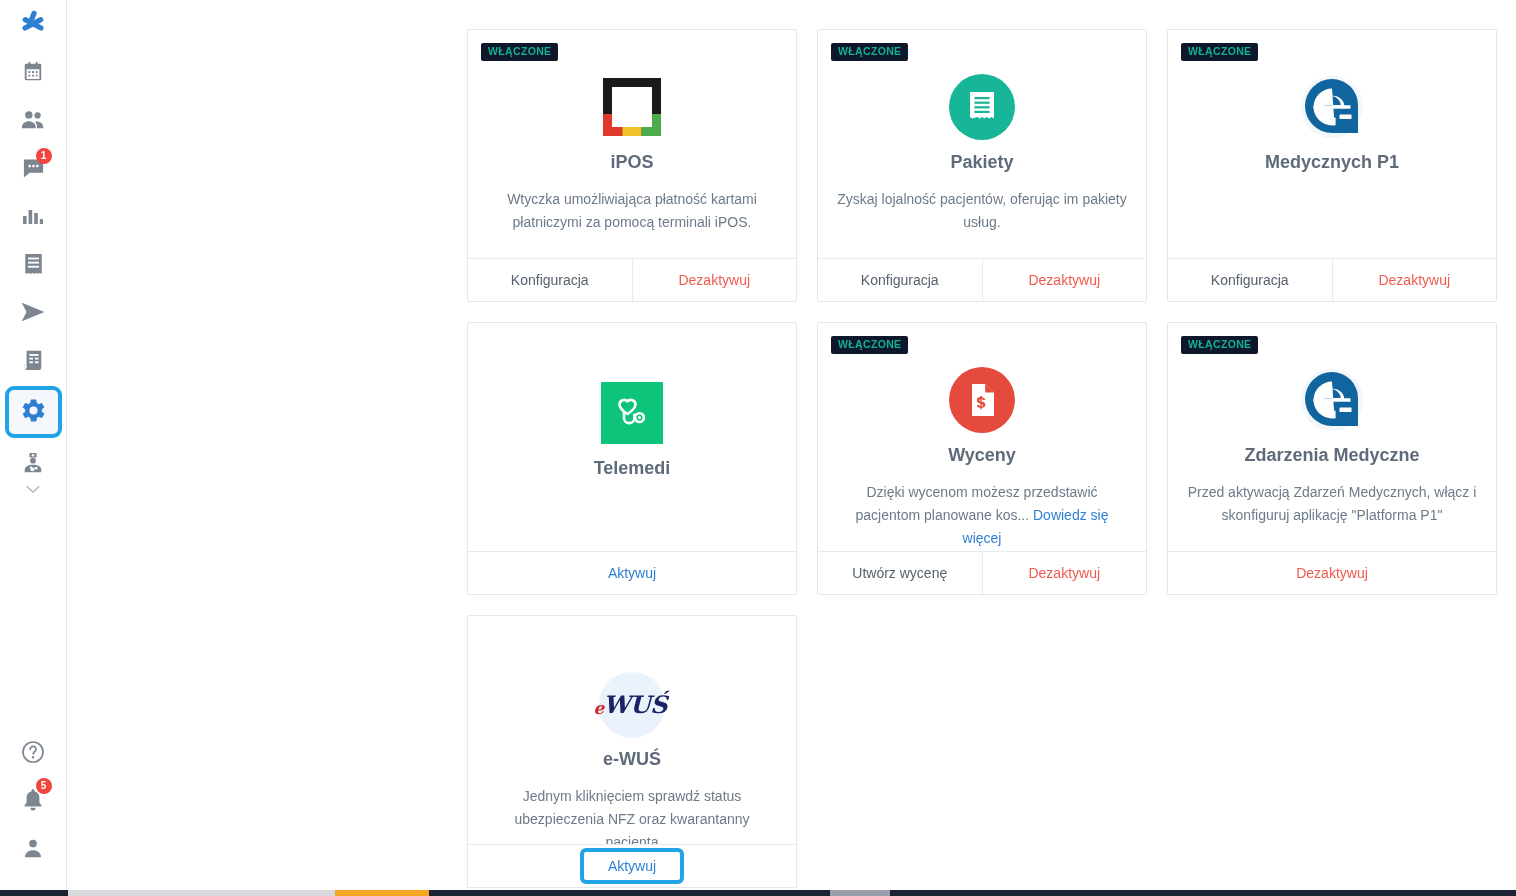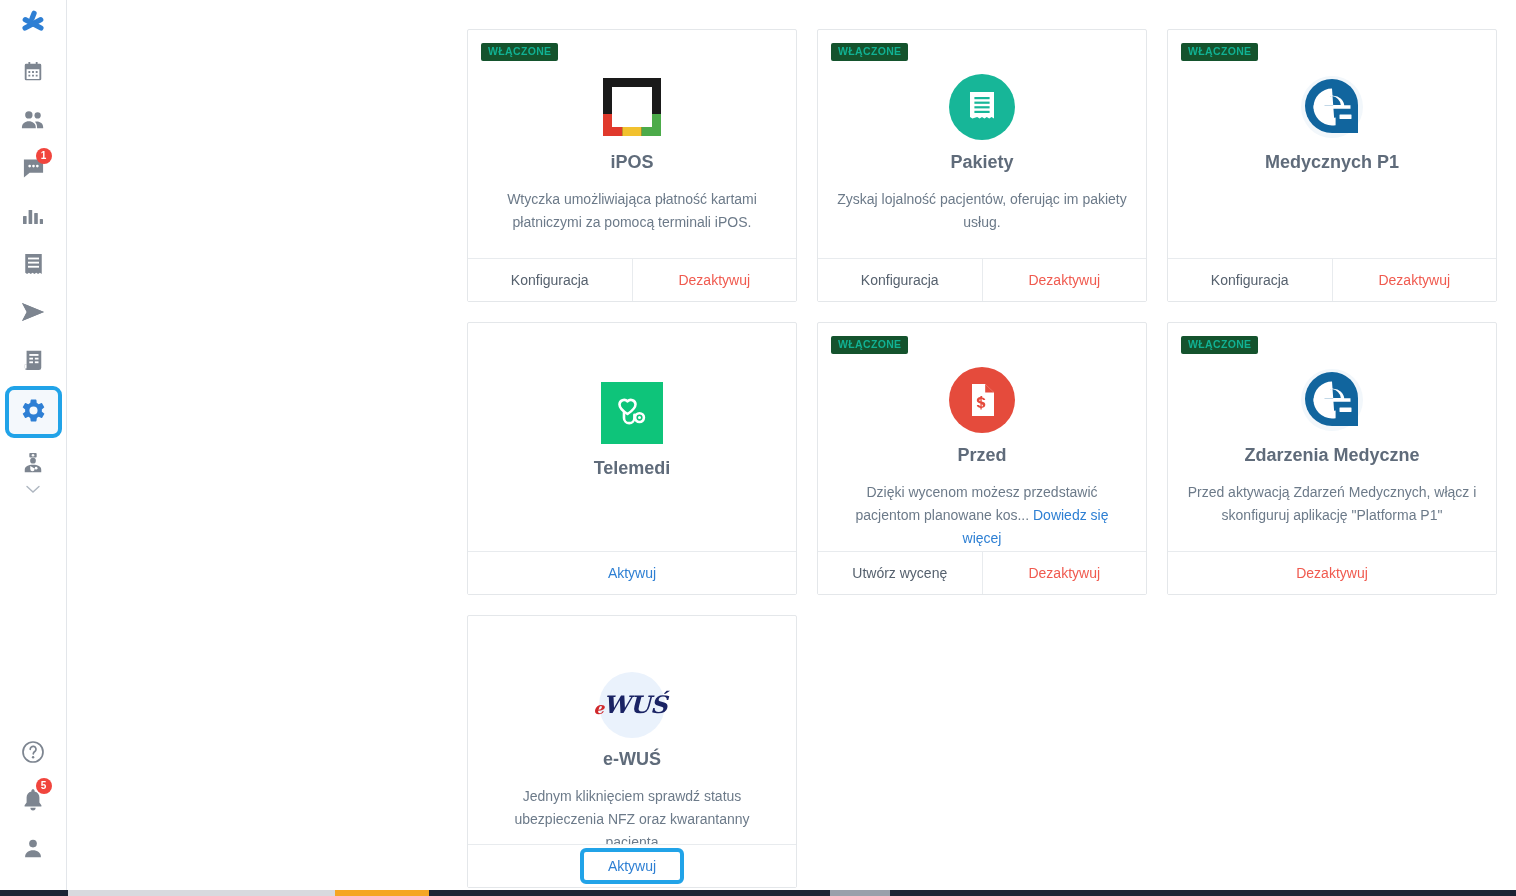--- a/index.html
+++ b/index.html
@@ -118,21 +118,21 @@
     height: 228px;
     padding: 13px 14px 0 14px;
     display: flex;
     flex-direction: column;
     align-items: center;
   }
 
   .status-badge {
     position: absolute;
     left: 13px; top: 13px;
-    background: #14532d;
+    background: #0f172a;
     color: #11b193;
     font-size: 10.5px;
     font-weight: bold;
     letter-spacing: 0.35px;
     padding: 3px 7px 4px 7px;
     border-radius: 2px;
     line-height: 1;
   }
 
   .card-logo {
@@ -519,21 +519,21 @@
             <div class="circle-logo circle-red">
               <svg width="28" height="34" viewBox="0 0 28 34">
                 <path fill="#ffffff" d="M4 1h13.2L26 9.6V33H4z"></path>
                 <path fill="#e54b3c" d="M17.2 1l8.8 8.6h-8.8z"></path>
                 <g fill="#e54b3c">
                   <path d="M14.2 13.2v1.3c1.6.2 2.8 1 3.1 2.4h-2.3c-.2-.5-.6-.8-1.3-.9v2.6c2.2.5 3.6 1.2 3.6 3.2 0 1.8-1.3 3-3.6 3.2v1.4h-1.3V25c-2-.2-3.4-1.2-3.6-2.9h2.3c.2.7.7 1 1.3 1.1v-2.8c-2.2-.5-3.6-1.3-3.6-3.2 0-1.8 1.4-2.9 3.6-3.1v-1h1.8zm-1.8 3c-.6.1-1.1.5-1.1 1 0 .6.4.9 1.1 1.1v-2.1zm1.3 5.1v2.3c.7-.1 1.2-.5 1.2-1.1 0-.6-.4-1-1.2-1.2z"></path>
                 </g>
               </svg>
             </div>
           </div>
-          <div class="card-title">Przed</div>
+          <div class="card-title">Wyceny</div>
           <div class="card-desc">
             <span>Dzięki wycenom możesz przedstawić pacjentom planowane kos...</span>
             <a href="#">Dowiedz się więcej</a>
           </div>
         </div>
         <div class="card-actions">
           <div class="card-action">Utwórz wycenę</div>
           <div class="card-action danger">Dezaktywuj</div>
         </div>
       </div>

